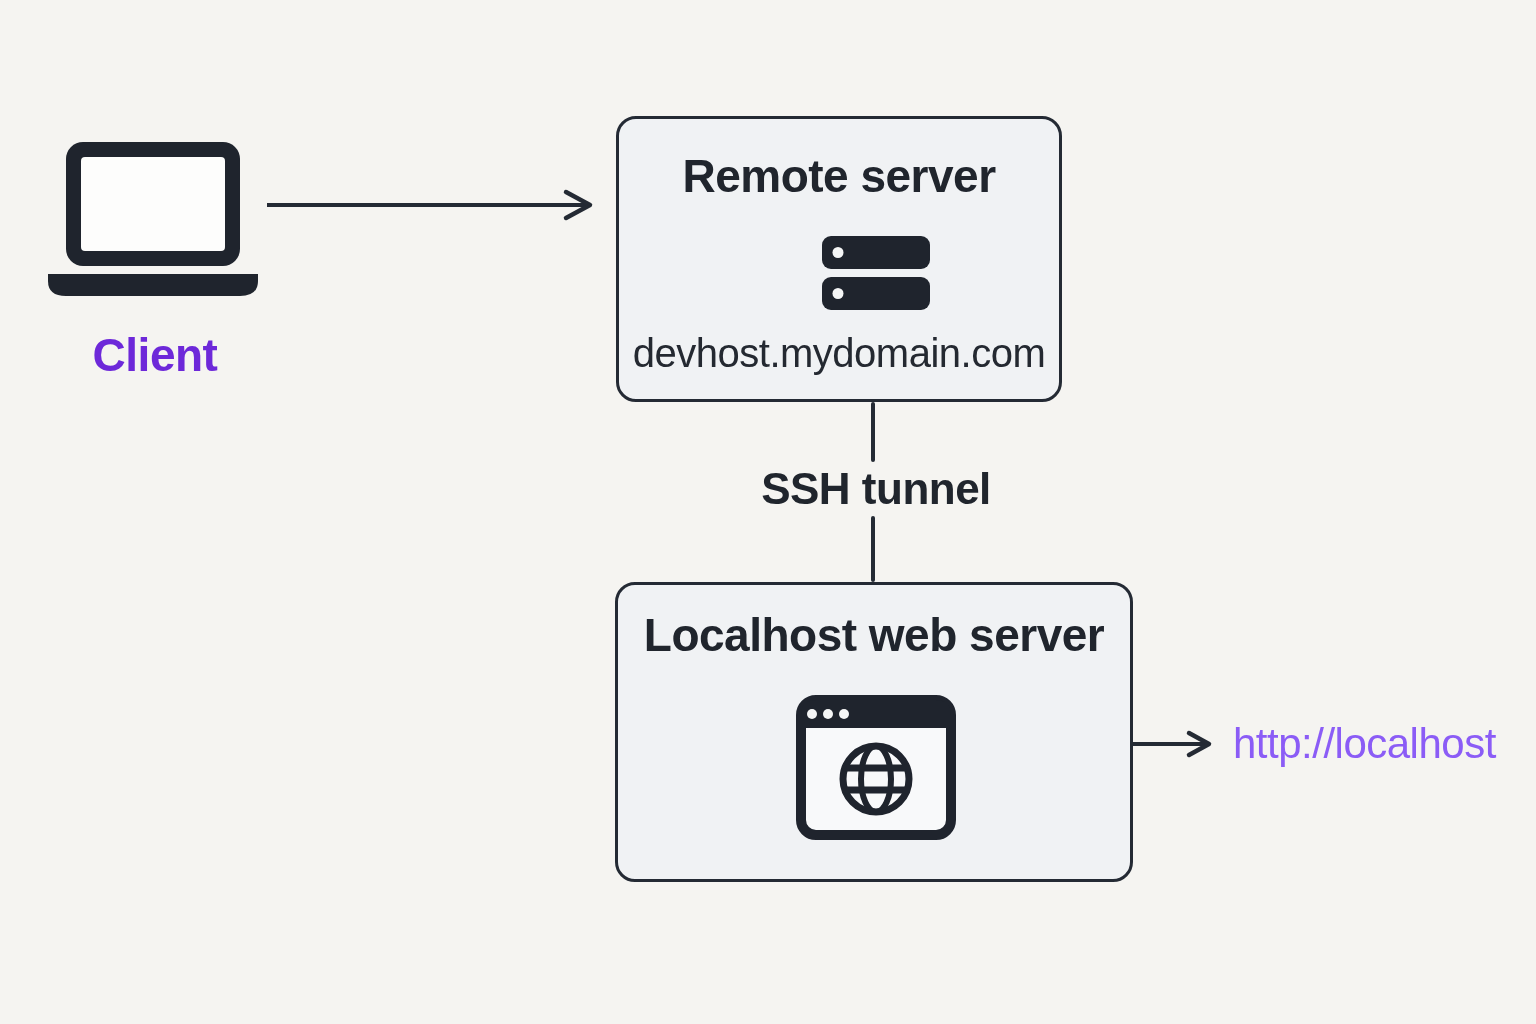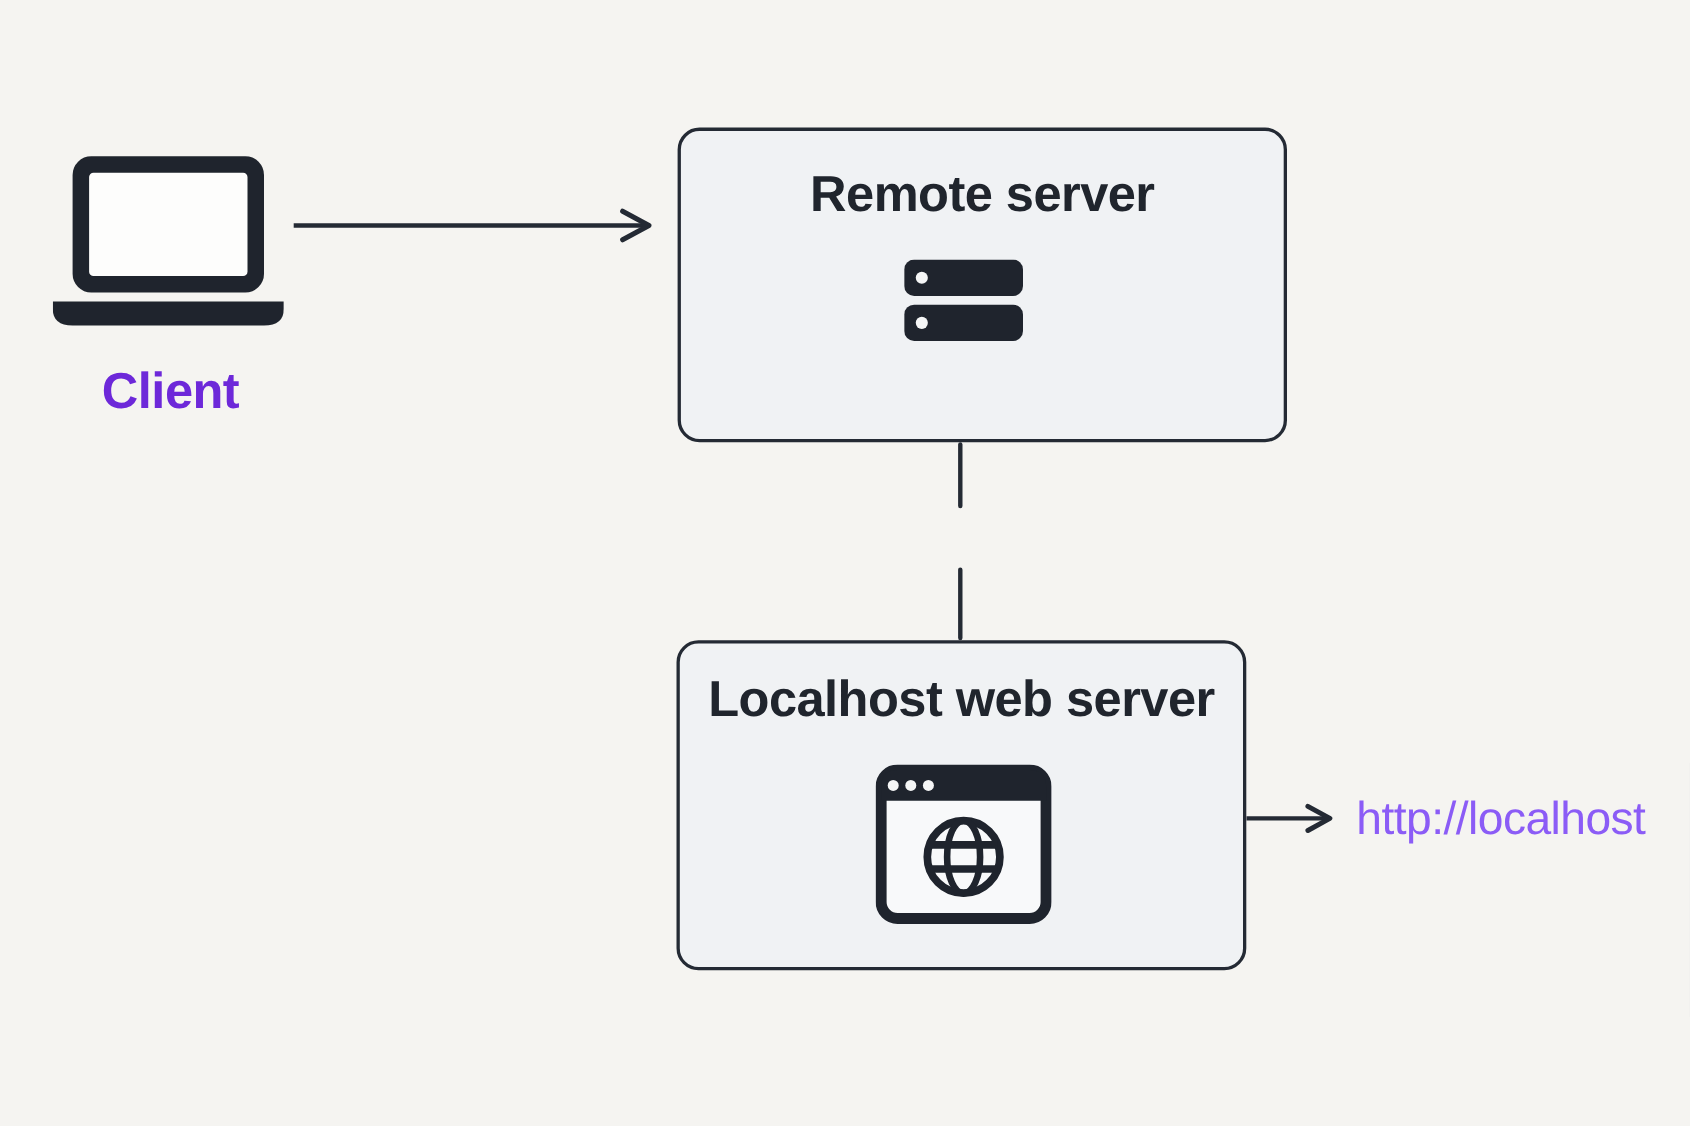--- a/index.html
+++ b/index.html
@@ -98,31 +98,33 @@
       <path d="M0 134 H210 V141 Q210 156 192 156 H18 Q0 156 0 141 Z" fill="#1f242d"></path>
     </svg>
   </div>
   <div class="client-label" style="left:30px; top:330px; width:250px;">Client</div>
 
   <svg class="abs" style="left:264px; top:185px;" width="336" height="40" viewBox="0 0 336 40">
     <line x1="3" y1="20" x2="324" y2="20" stroke="#242a34" stroke-width="4"></line>
     <polyline points="302,7 326,20 302,33" fill="none" stroke="#242a34" stroke-width="4.5" stroke-linecap="round" stroke-linejoin="round"></polyline>
   </svg>
 
-  <div class="node-box" style="left:616px; top:116px; width:554px; height:286px;">
+  <div class="node-box" style="left:616px; top:116px; width:446px; height:286px;">
     <div class="node-title" style="top:33px;">Remote server</div>
     <svg class="abs" style="left:203px; top:117px;" width="108" height="74" viewBox="0 0 108 74">
       <rect x="0" y="0" width="108" height="33" rx="9" fill="#1f242d"></rect>
       <circle cx="16" cy="16.5" r="5.5" fill="#f5f6f6"></circle>
       <rect x="0" y="41" width="108" height="33" rx="9" fill="#1f242d"></rect>
       <circle cx="16" cy="57.5" r="5.5" fill="#f5f6f6"></circle>
     </svg>
+    <div class="node-subtext" style="top:212px;">devhost.mydomain.com</div>
   </div>
 
   <div class="vline" style="left:871px; top:402px; height:60px;"></div>
+  <div class="edge-label" style="left:676px; top:465px; width:400px;">SSH tunnel</div>
   <div class="vline" style="left:871px; top:516px; height:66px;"></div>
 
   <div class="node-box" style="left:615px; top:582px; width:518px; height:300px;">
     <div class="node-title" style="top:26px;">Localhost web server</div>
     <svg class="abs" style="left:178px; top:110px;" width="160" height="145" viewBox="0 0 160 145">
       <rect x="5" y="5" width="150" height="135" rx="15" fill="#f8f9fa" stroke="#1f242d" stroke-width="10"></rect>
       <path d="M5 20 Q5 5 20 5 H140 Q155 5 155 20 V33 H5 Z" fill="#1f242d"></path>
       <circle cx="16" cy="19" r="5" fill="#f5f6f6"></circle>
       <circle cx="32" cy="19" r="5" fill="#f5f6f6"></circle>
       <circle cx="48" cy="19" r="5" fill="#f5f6f6"></circle>

